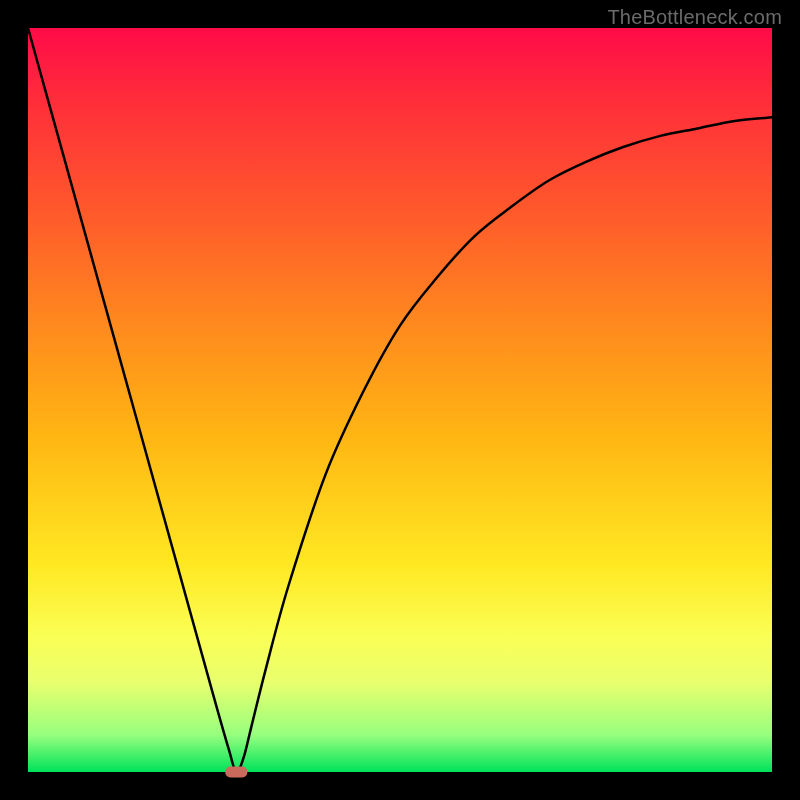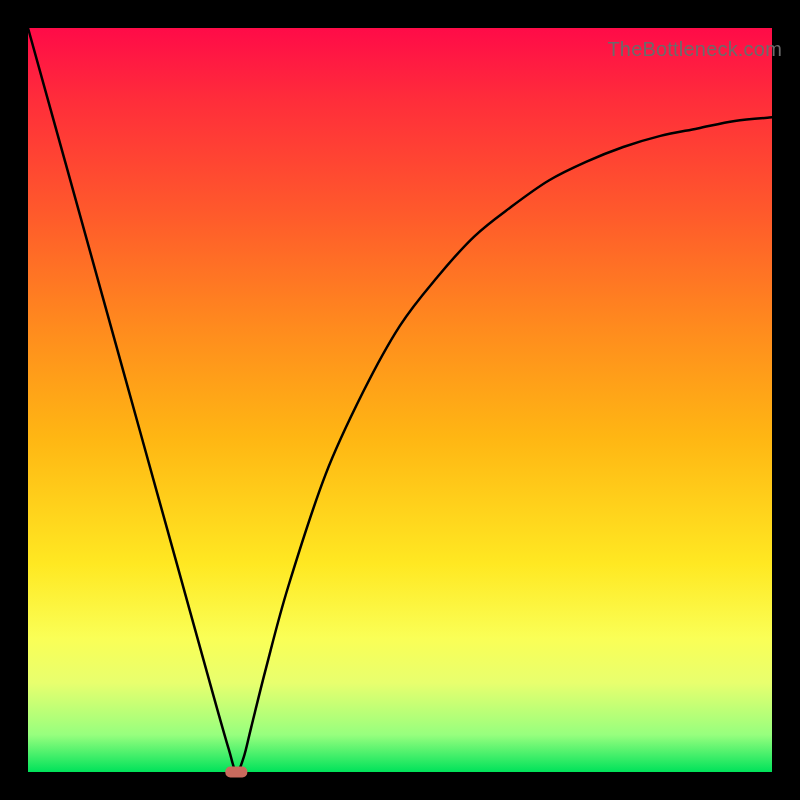--- a/index.html
+++ b/index.html
@@ -40,21 +40,20 @@
   }
   .watermark {
     position: absolute;
     top: 6px;
     right: 18px;
     color: #6b6b6b;
     font-size: 20px;
     font-weight: 500;
     letter-spacing: 0.2px;
     user-select: none;
-    margin-top: 32px;
   }
   svg.overlay {
     position: absolute;
     left: 28px;
     top: 28px;
     width: 744px;
     height: 744px;
     overflow: visible;
   }
   .curve {

